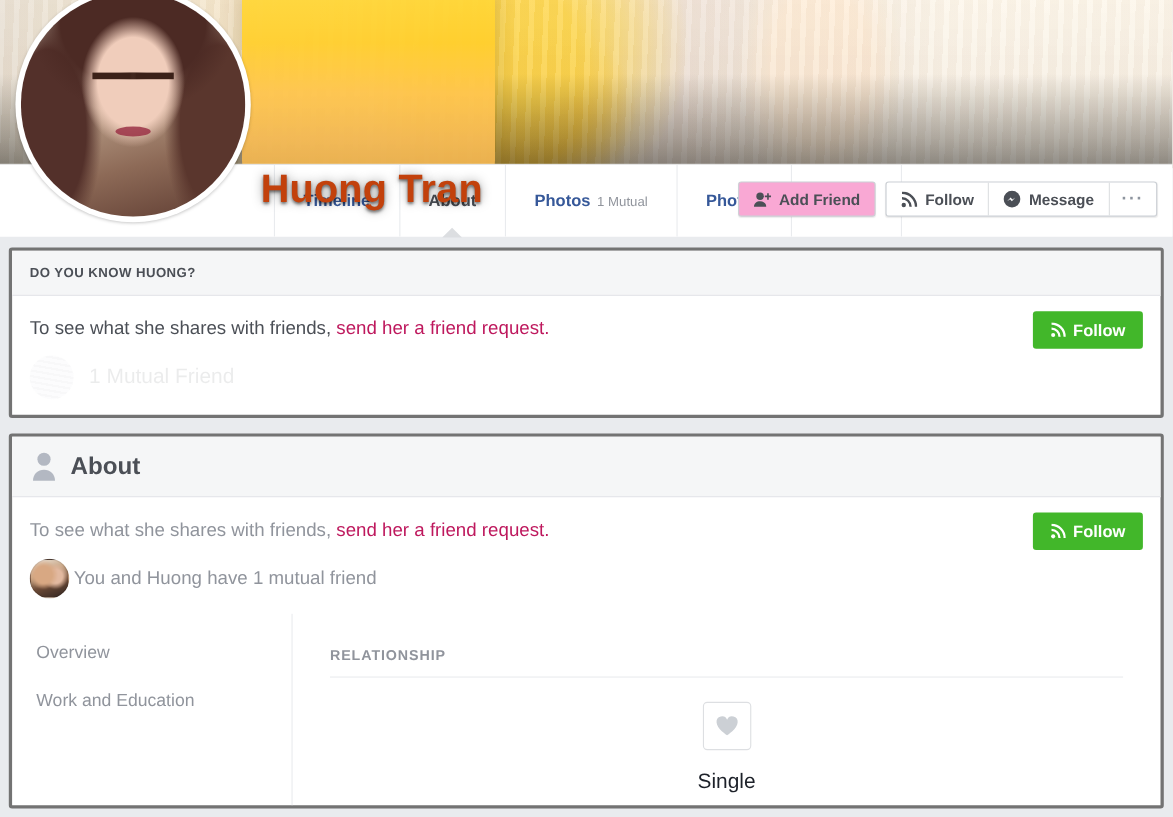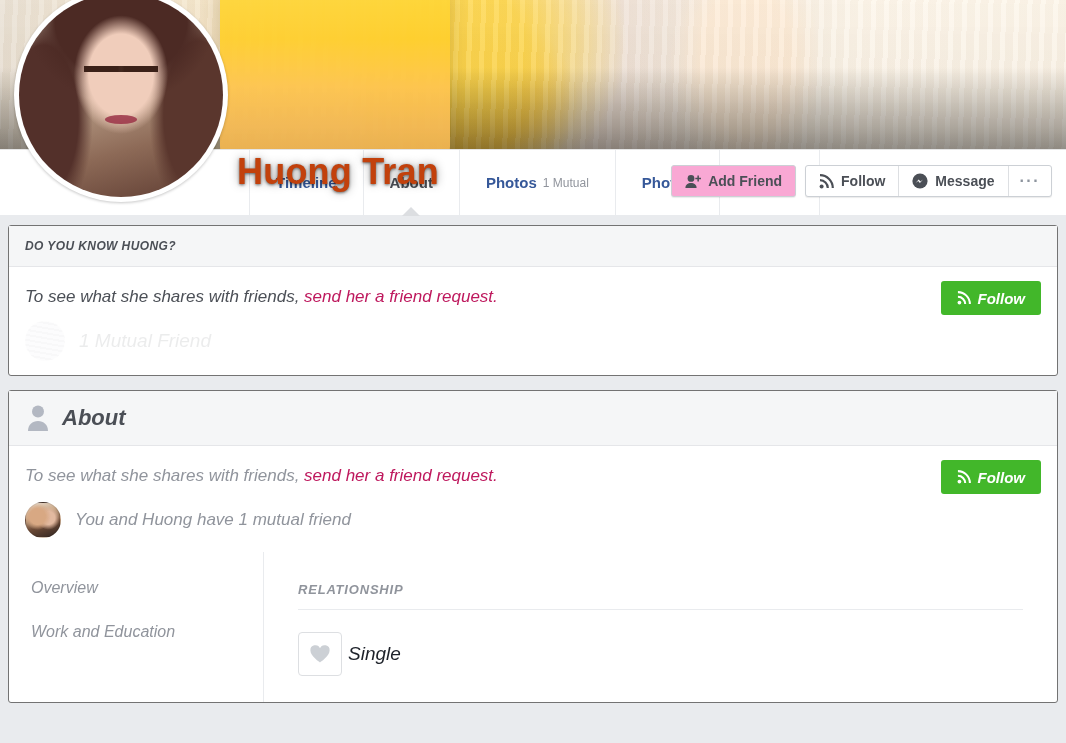--- a/index.html
+++ b/index.html
@@ -107,34 +107,34 @@
   .nav-tab.active:after {
     content:""; position:absolute; left:50%; bottom:-1px; transform:translateX(-50%);
     border-left:9px solid transparent; border-right:9px solid transparent;
     border-bottom:9px solid #dcdee1;
   }
   .nav-sub { font-size:12px; font-weight:normal; color:#90949c; }
   .caret { font-size:10px; color:#365899; }
 
   
   .page { padding: 10px 0 0 0; }
-  .card { margin: 0 8px 14px 8px; background:#fff; border:1px solid #737373; border-radius:3px;font-style:italic; }
+  .card { margin: 0 8px 14px 8px; background:#fff; border:3px solid #737373; border-radius:3px; }
   .card-head {
     background:#f5f6f7; border-bottom:1px solid #e5e6e9; padding: 13px 16px;
     display:flex; align-items:center; gap:11px;
   }
   .card-head-label { font-size:12px; font-weight:bold; color:#4b4f56; letter-spacing:.4px; }
   .about-title { font-size:22px; font-weight:bold; color:#4b4f56; }
   .card-body { padding: 20px 16px 14px 16px; position:relative; }
 
   .share-line { font-size:17px; color:#4b4f56; }
   .share-line.muted { color:#90949c; }
   .link { color:#be185d; cursor:pointer; }
 
-  .mutual-row { display:flex; align-items:center; gap:14px; margin-top:16px; }
+  .mutual-row { display:flex; align-items:center; gap:4px; margin-top:16px; }
   .mf-avatar {
     width:36px; height:36px; border-radius:50%; flex:none; overflow:hidden;
     background:
       radial-gradient(circle at 34% 40%, #d8a883 0 26%, rgba(216,168,131,0) 44%),
       radial-gradient(circle at 66% 44%, #e2b9a0 0 22%, rgba(226,185,160,0) 40%),
       linear-gradient(160deg, #efe6dc 0%, #c9a888 34%, #6c4a36 62%, #2f2421 100%);
     border:1px solid rgba(0,0,0,.08);
   }
   .mutual-text { font-size:17px; color:#90949c; }
 
@@ -153,21 +153,21 @@
     background:#42b72a; color:#fff; font-size:15px; font-weight:bold; cursor:pointer;
   }
 
   
   .about-split { display:flex; min-height:150px; }
   .about-side { width:255px; flex:none; border-right:1px solid #e9ebee; padding: 14px 0 10px 0; }
   .side-item { padding: 13px 22px; font-size:16px; color:#90949c; cursor:pointer; }
   .about-main { flex:1; padding: 30px 34px 10px 34px; }
   .sec-title { font-size:13px; font-weight:bold; color:#90949c; letter-spacing:.8px; }
   .sec-rule { height:1px; background:#e9ebee; margin:12px 0 22px 0; }
-  .rel-row { display:flex; align-items:center; gap:6px; }
+  .rel-row { display:flex; align-items:center; gap:18px;flex-direction:column; }
   .rel-icon {
     width:44px; height:44px; border:1px solid #dddfe2; border-radius:4px;
     display:flex; align-items:center; justify-content:center; background:#fff; flex:none;
   }
   .rel-value { font-size:19px; color:#1d2129; }
 </style>
 </head>
 <body>
 
 <div class="cover-wrap">

